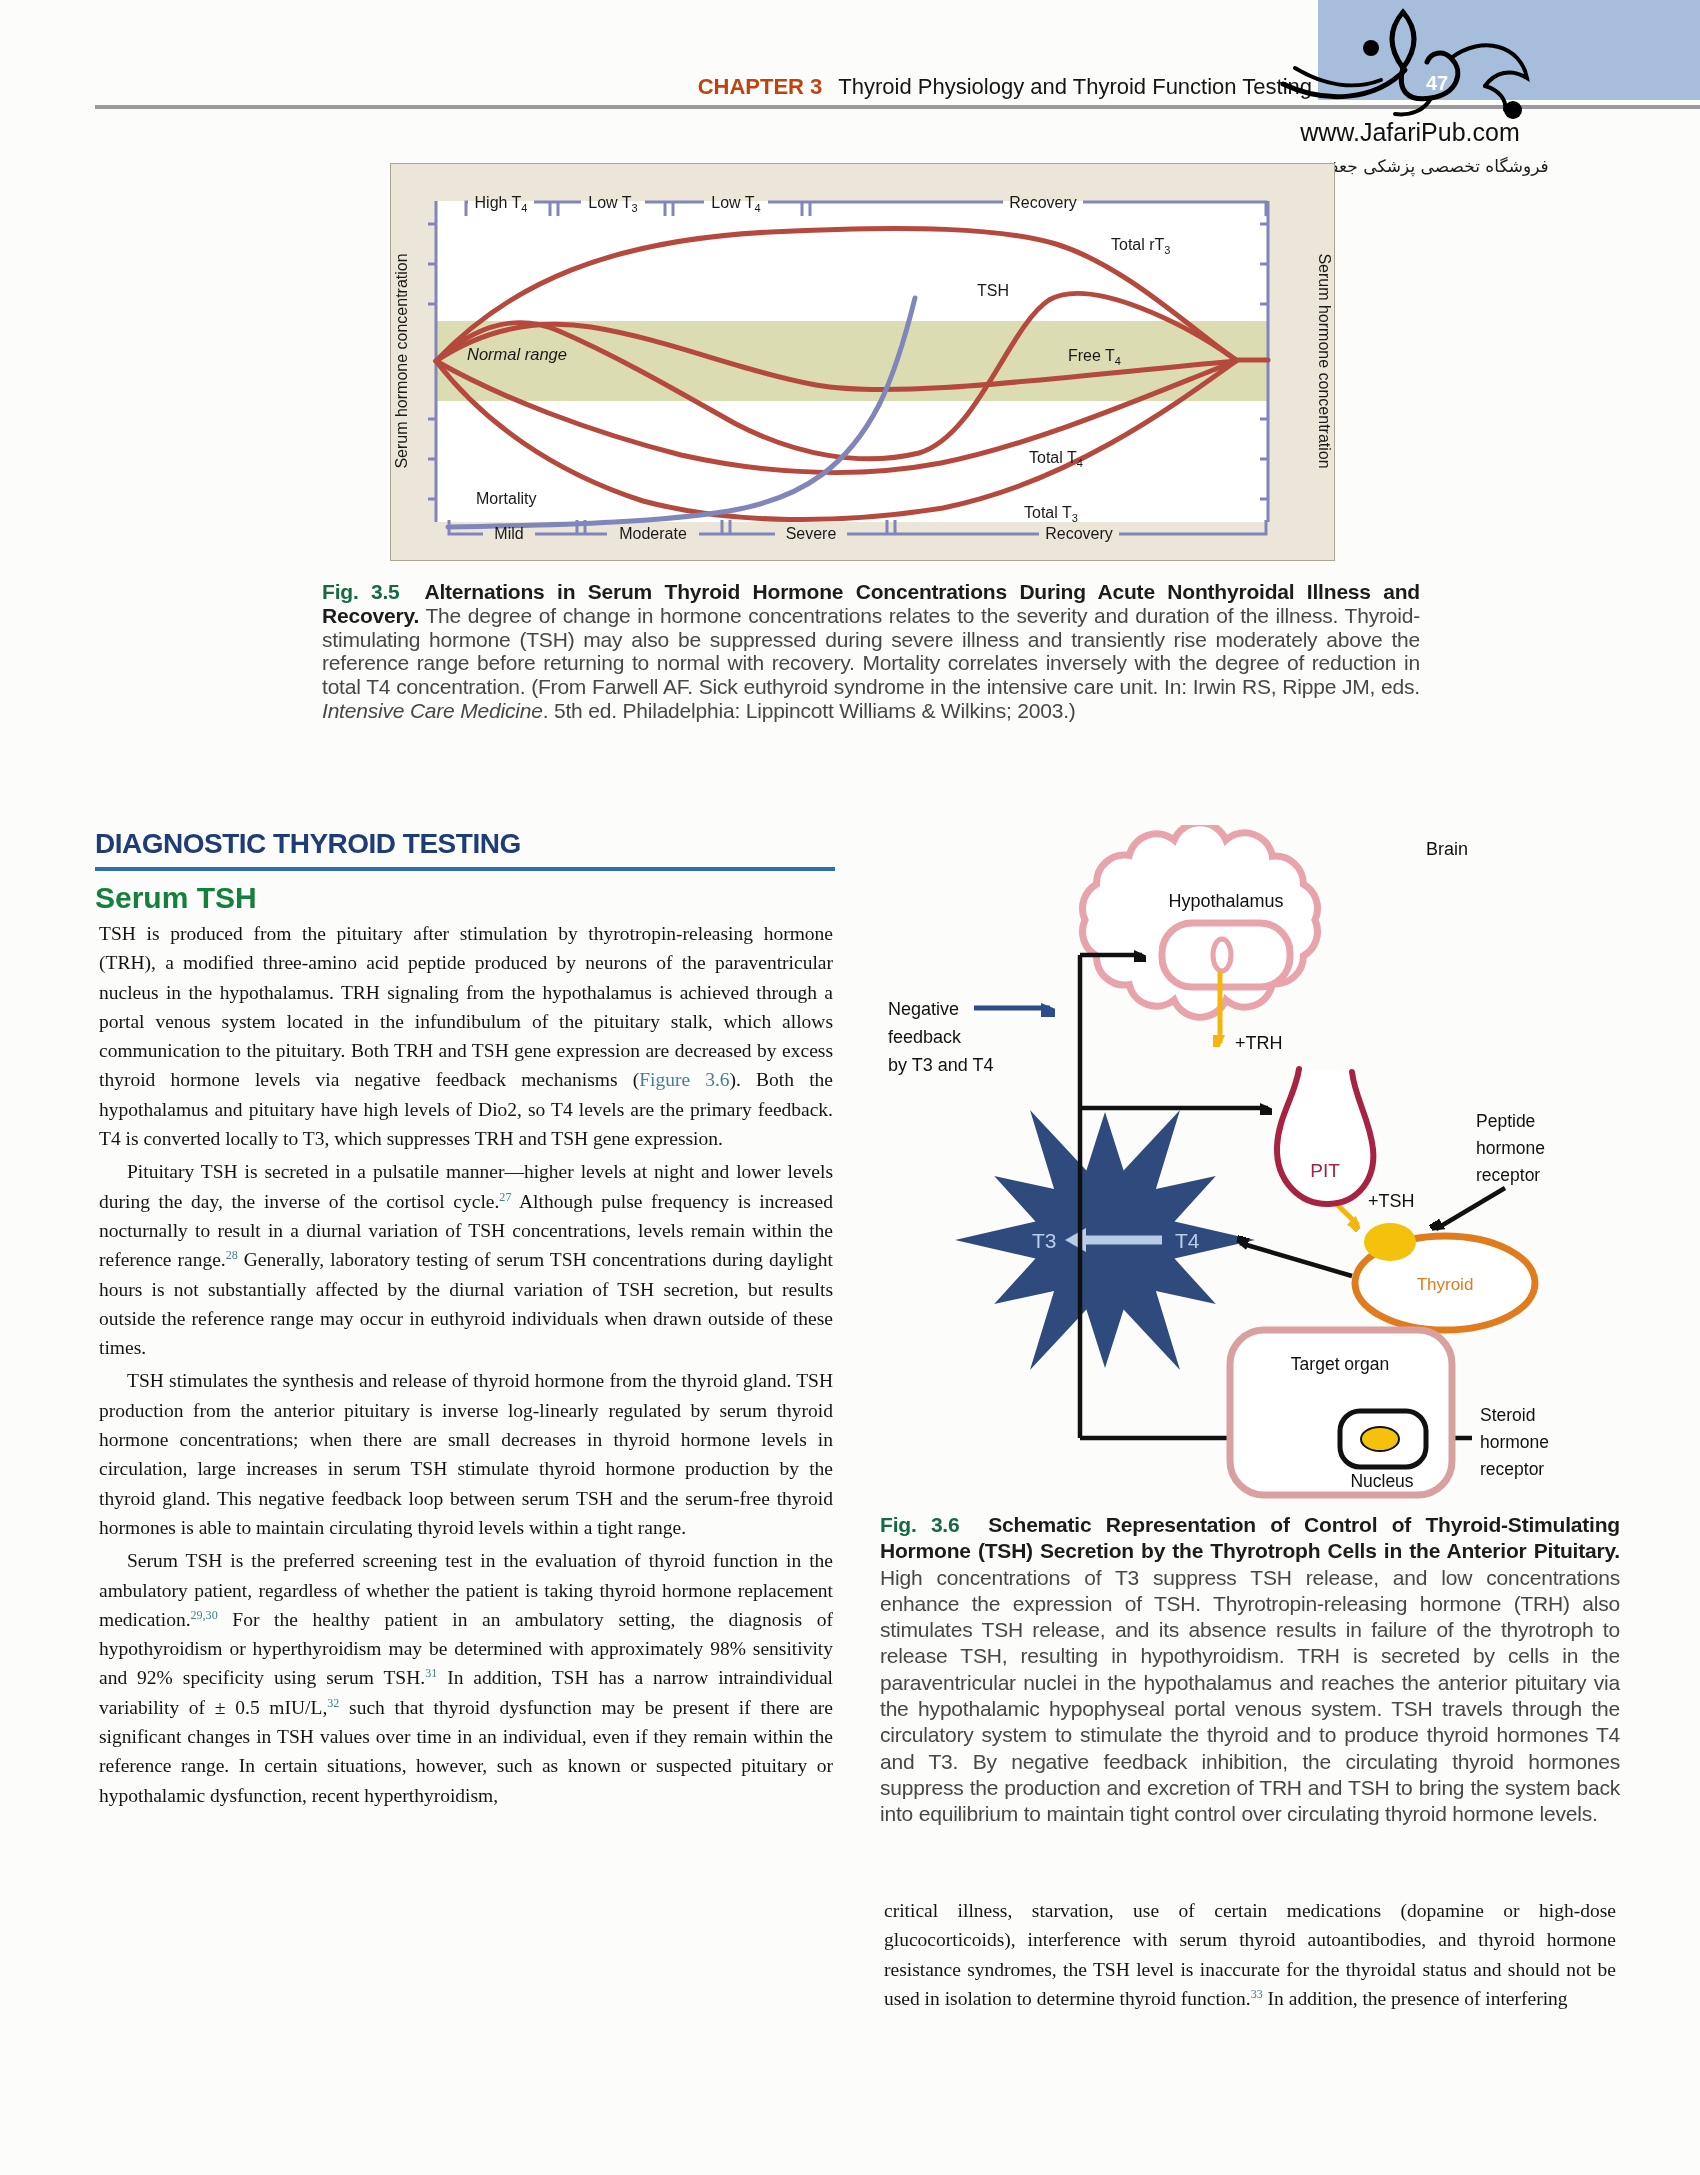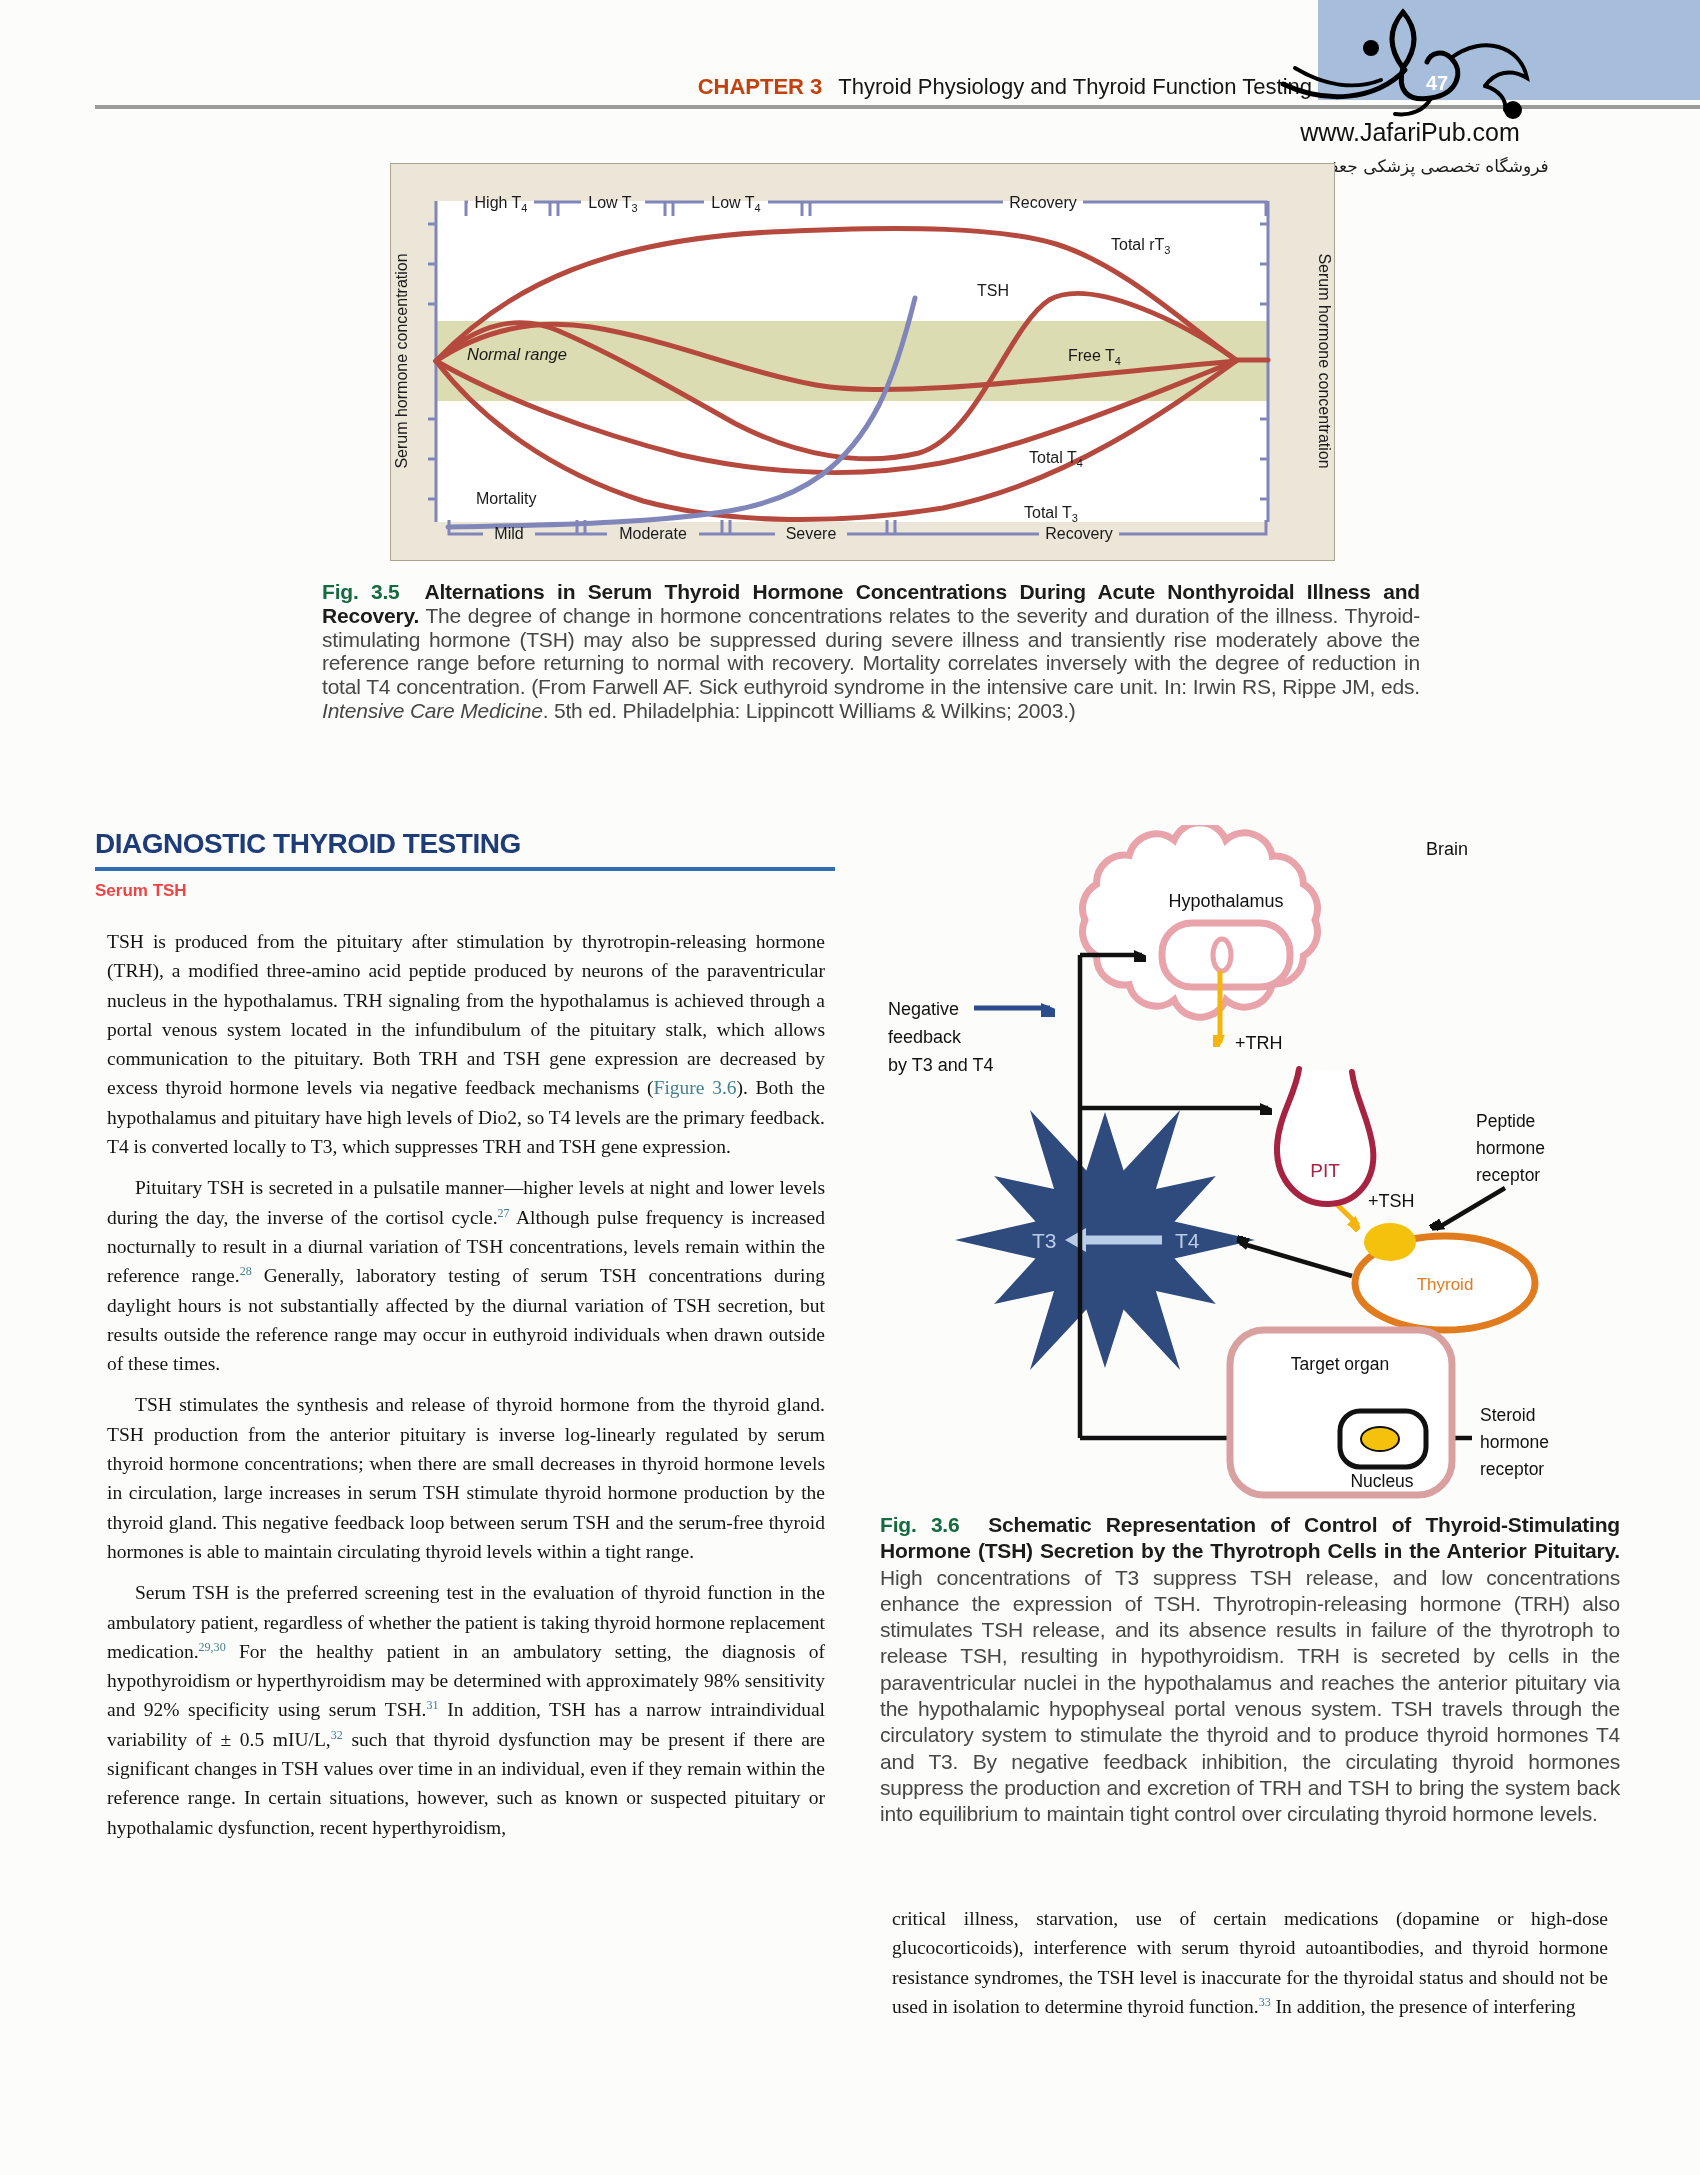--- a/index.html
+++ b/index.html
@@ -36,23 +36,23 @@
   .cap-label{font-weight:bold;color:#156a40;}
   .cap-title{font-weight:bold;color:#1c1c1c;}
   .caption35{position:absolute;left:322px;top:580px;width:1098px;line-height:23.8px;}
   .caption36{position:absolute;left:880px;top:1512px;width:740px;line-height:26.3px;}
 
   
   .sec-head{position:absolute;left:95px;top:828px;font-family:"Liberation Sans", sans-serif;
             font-weight:bold;font-size:28px;color:#1d3c78;letter-spacing:-0.5px;}
   .sec-rule{position:absolute;left:95px;top:867px;width:740px;height:4px;background:#2f6db5;}
   .sub-head{position:absolute;left:95px;top:881px;font-family:"Liberation Sans", sans-serif;
-            font-weight:bold;font-size:17px;color:#ef4444;}
+            font-weight:bold;font-size:30px;color:#15803d;}
   .bodycol{font-size:19.5px;line-height:29.3px;text-align:justify;}
-  .bodycol p{margin:12px;}
+  .bodycol p{margin:4px;}
   .bodycol p + p{text-indent:28px;}
   .leftcol{position:absolute;left:95px;top:915px;width:742px;}
   .rightcol{position:absolute;left:880px;top:1892px;width:740px;}
   sup.ref{font-size:0.62em;color:#44808e;line-height:0;}
   .figlink{color:#44808e;}
 
   
   .fig36-diag{position:absolute;left:870px;top:825px;}
   .dlabel{font-family:"Liberation Sans", sans-serif;font-size:18px;fill:#111;}
   .dlabel-sm{font-family:"Liberation Sans", sans-serif;font-size:17.5px;fill:#111;}

